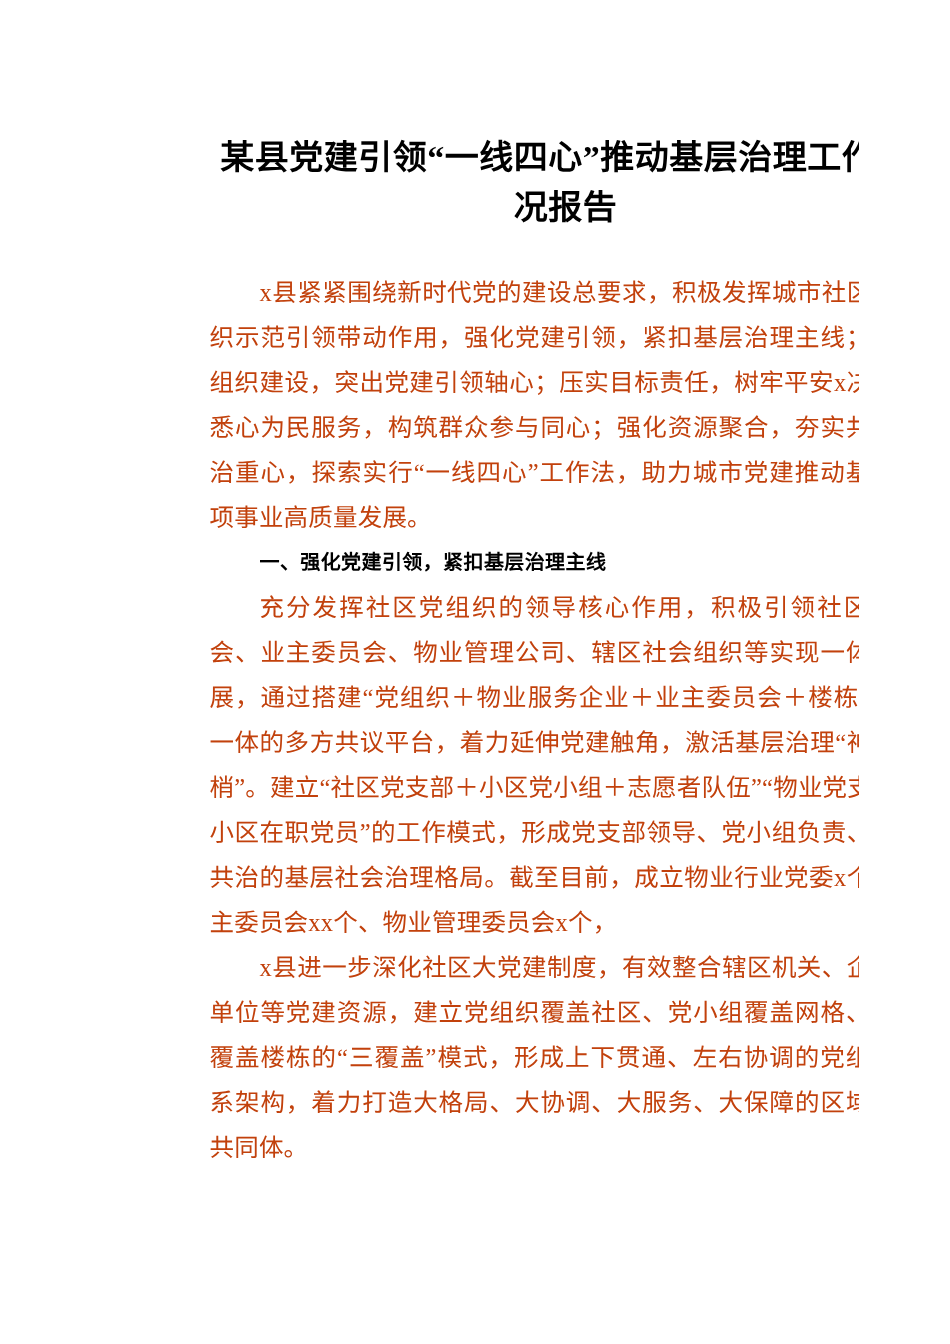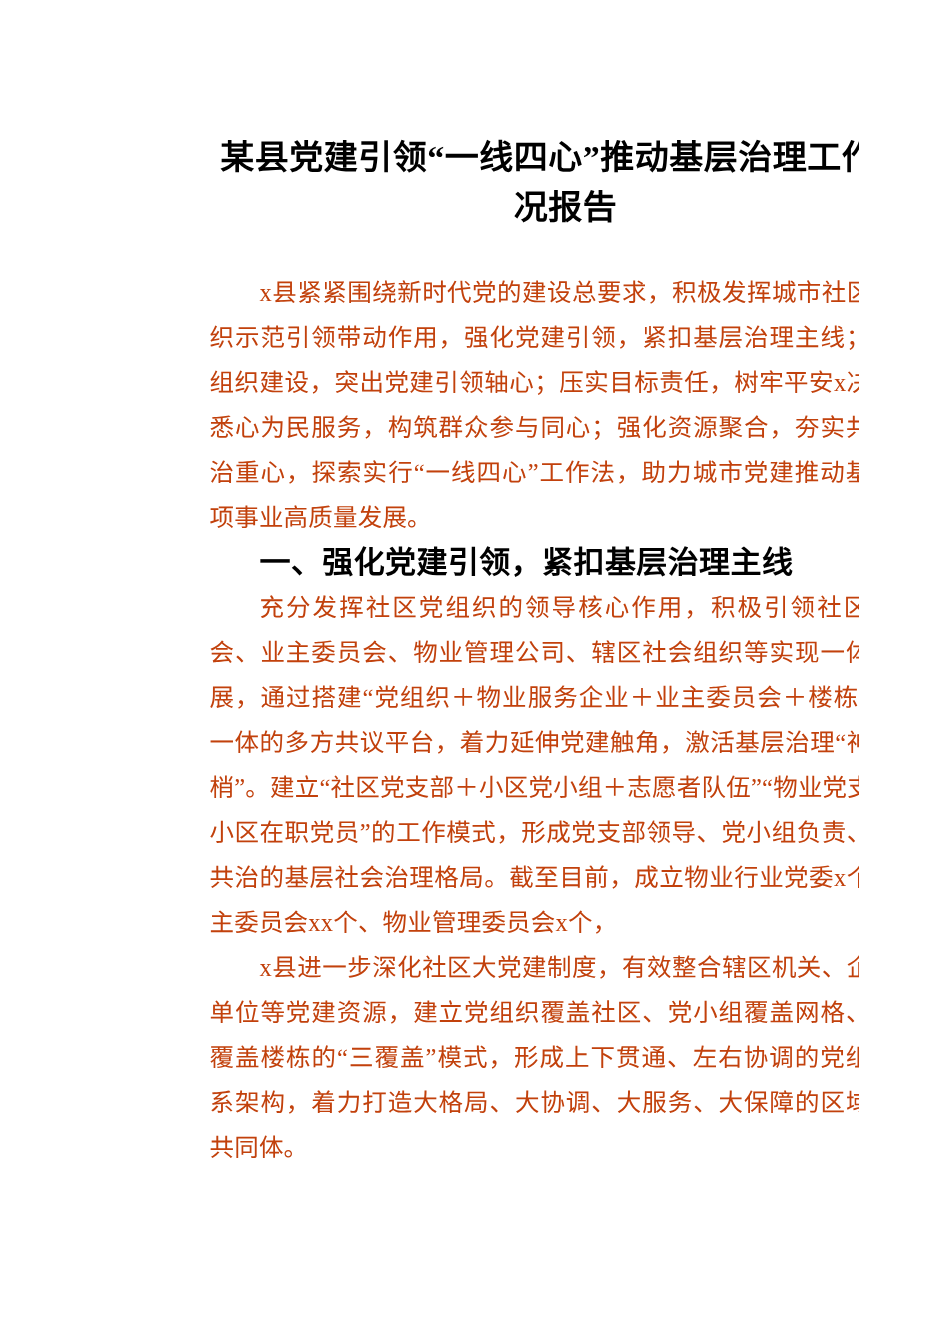--- a/index.html
+++ b/index.html
@@ -35,21 +35,21 @@
     margin: 0;
     padding-top: 133px;
     letter-spacing: 0.5px;
     white-space: pre-wrap;
   }
 
   
   .section-heading {
     font-family: "Liberation Sans", "DejaVu Sans", sans-serif;
     font-weight: bold;
-    font-size: 31px;
+    font-size: 20px;
     line-height: 45px;
     color: #000000;
     margin: 0;
     text-indent: 50px;
     letter-spacing: 0.4px;
   }
 
   
   .body-para {
     font-family: "Liberation Serif", "DejaVu Serif", serif;

